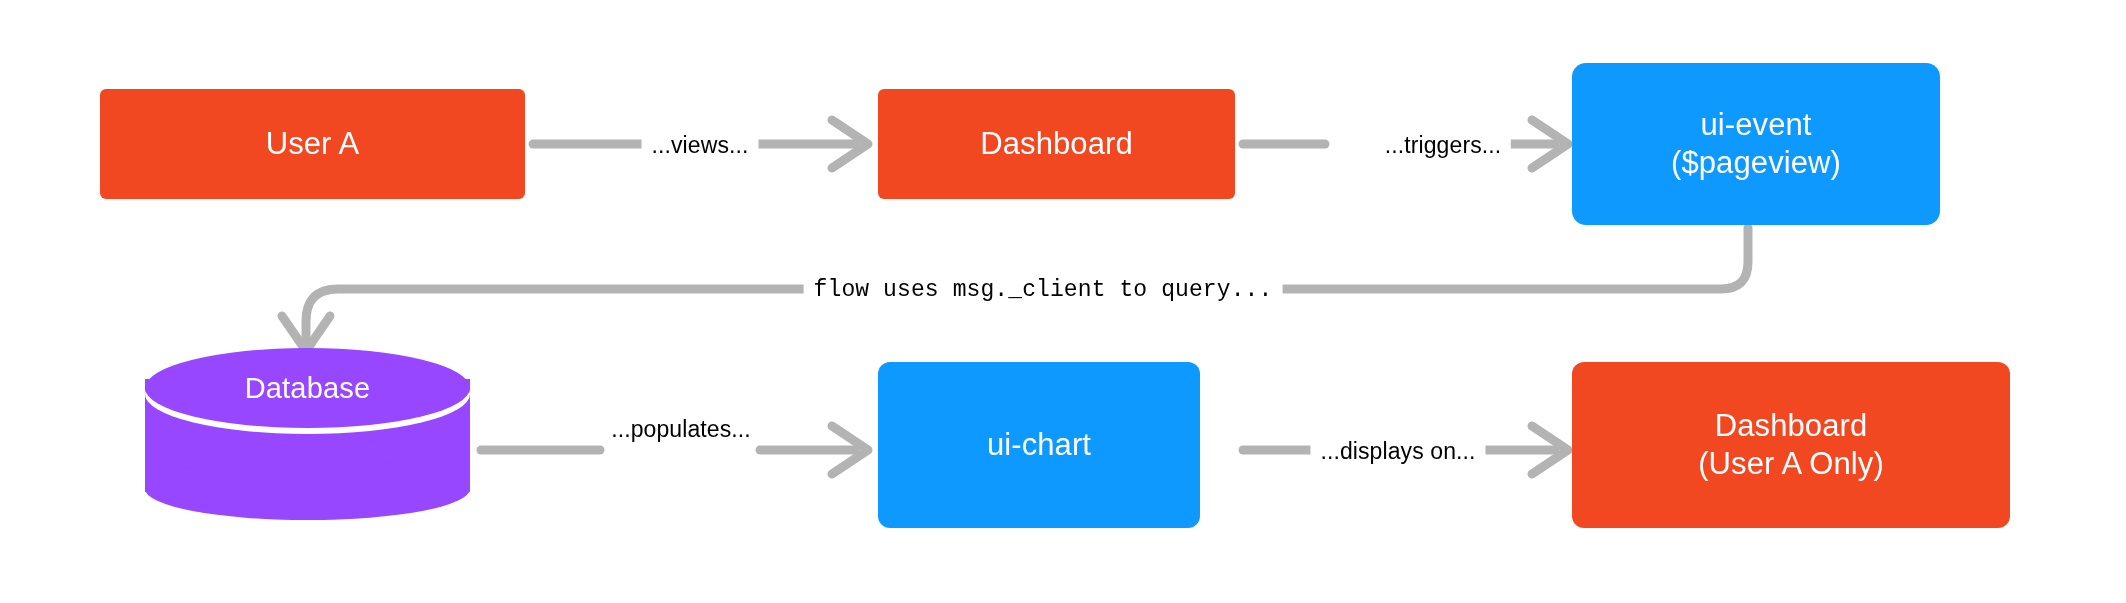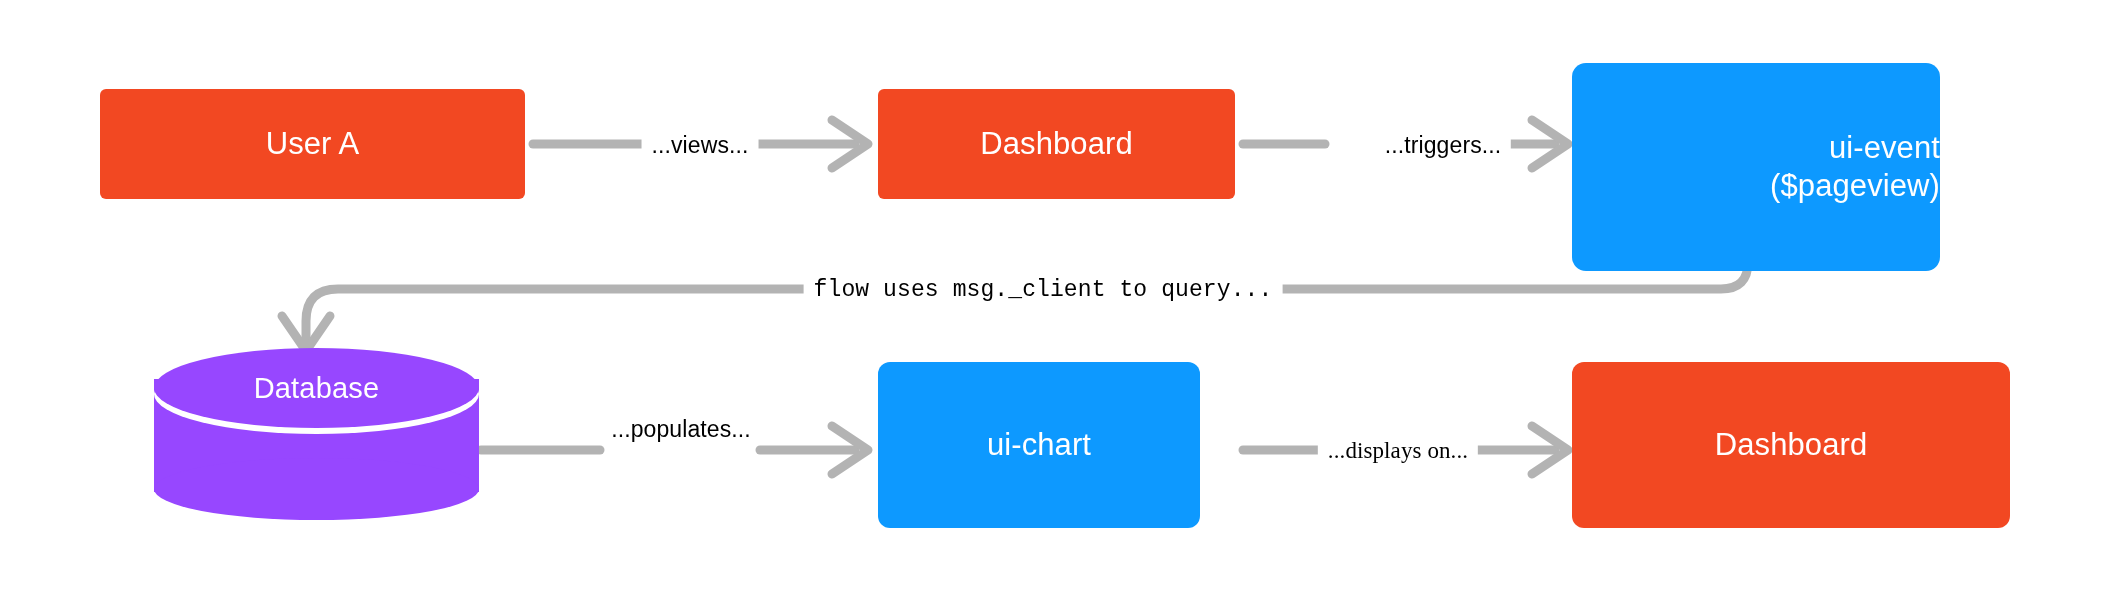--- a/index.html
+++ b/index.html
@@ -33,32 +33,31 @@
     font-size: 31px;
     line-height: 1.22;
     letter-spacing: 0.1px;
     text-align: center;
     user-select: none;
   }
   .node .line2 { display: block; }
 
   .node-user-a     { left:100px;  top:89px;  width:425px; height:110px; border-radius:6px; }
   .node-dashboard1 { left:878px;  top:89px;  width:357px; height:110px; border-radius:6px; }
-  .node-ui-event   { left:1572px; top:63px;  width:368px; height:208px; border-radius:14px;align-items:flex-end; }
+  .node-ui-event   { left:1572px; top:63px;  width:368px; height:162px; border-radius:14px; }
   .node-ui-chart   { left:878px;  top:362px; width:322px; height:166px; border-radius:12px; }
   .node-dashboard2 { left:1572px; top:362px; width:438px; height:166px; border-radius:12px; }
 
   
   .cylinder {
     position: absolute;
     left: 145px;
     top: 348px;
     width: 325px;
     height: 175px;
-    margin-left: 9px;
   }
   .cyl-body {
     position: absolute;
     left: 0;
     top: 31px;
     width: 100%;
     height: 113px;
     background: var(--purple, #9747FF);
   }
   .cyl-bottom {
@@ -169,21 +168,21 @@
   </svg>
 
   <div class="edge-label" style="left:700px; top:145px;">...views...</div>
 
   <div class="edge-label" style="left:1443px; top:145px;">...triggers...</div>
 
   <div class="edge-label" style="left:1043px; top:290px;font-family:Liberation Mono, monospace;">flow uses msg._client to query...</div>
 
   <div class="edge-label" style="left:681px; top:429px;">...populates...</div>
 
-  <div class="edge-label" style="left:1398px; top:451px;font-family:Liberation Serif, serif;">...displays on...</div>
+  <div class="edge-label" style="left:1398px; top:451px;">...displays on...</div>
 
   <div class="node node-user-a" style="background:#F24822;">
     <span>User A</span>
   </div>
 
   <div class="node node-dashboard1" style="background:#F24822;">
     <span>Dashboard</span>
   </div>
 
   <div class="node node-ui-event" style="background:#0D99FF;">
@@ -197,15 +196,16 @@
     <div class="cyl-top"></div>
     <div class="cyl-label">Database</div>
   </div>
 
   <div class="node node-ui-chart" style="background:#0D99FF;">
     <span>ui-chart</span>
   </div>
 
   <div class="node node-dashboard2" style="background:#F24822;">
     <span>Dashboard</span>
+    <span class="line2">(User A Only)</span>
   </div>
 
 </div>
 
 </body></html>

